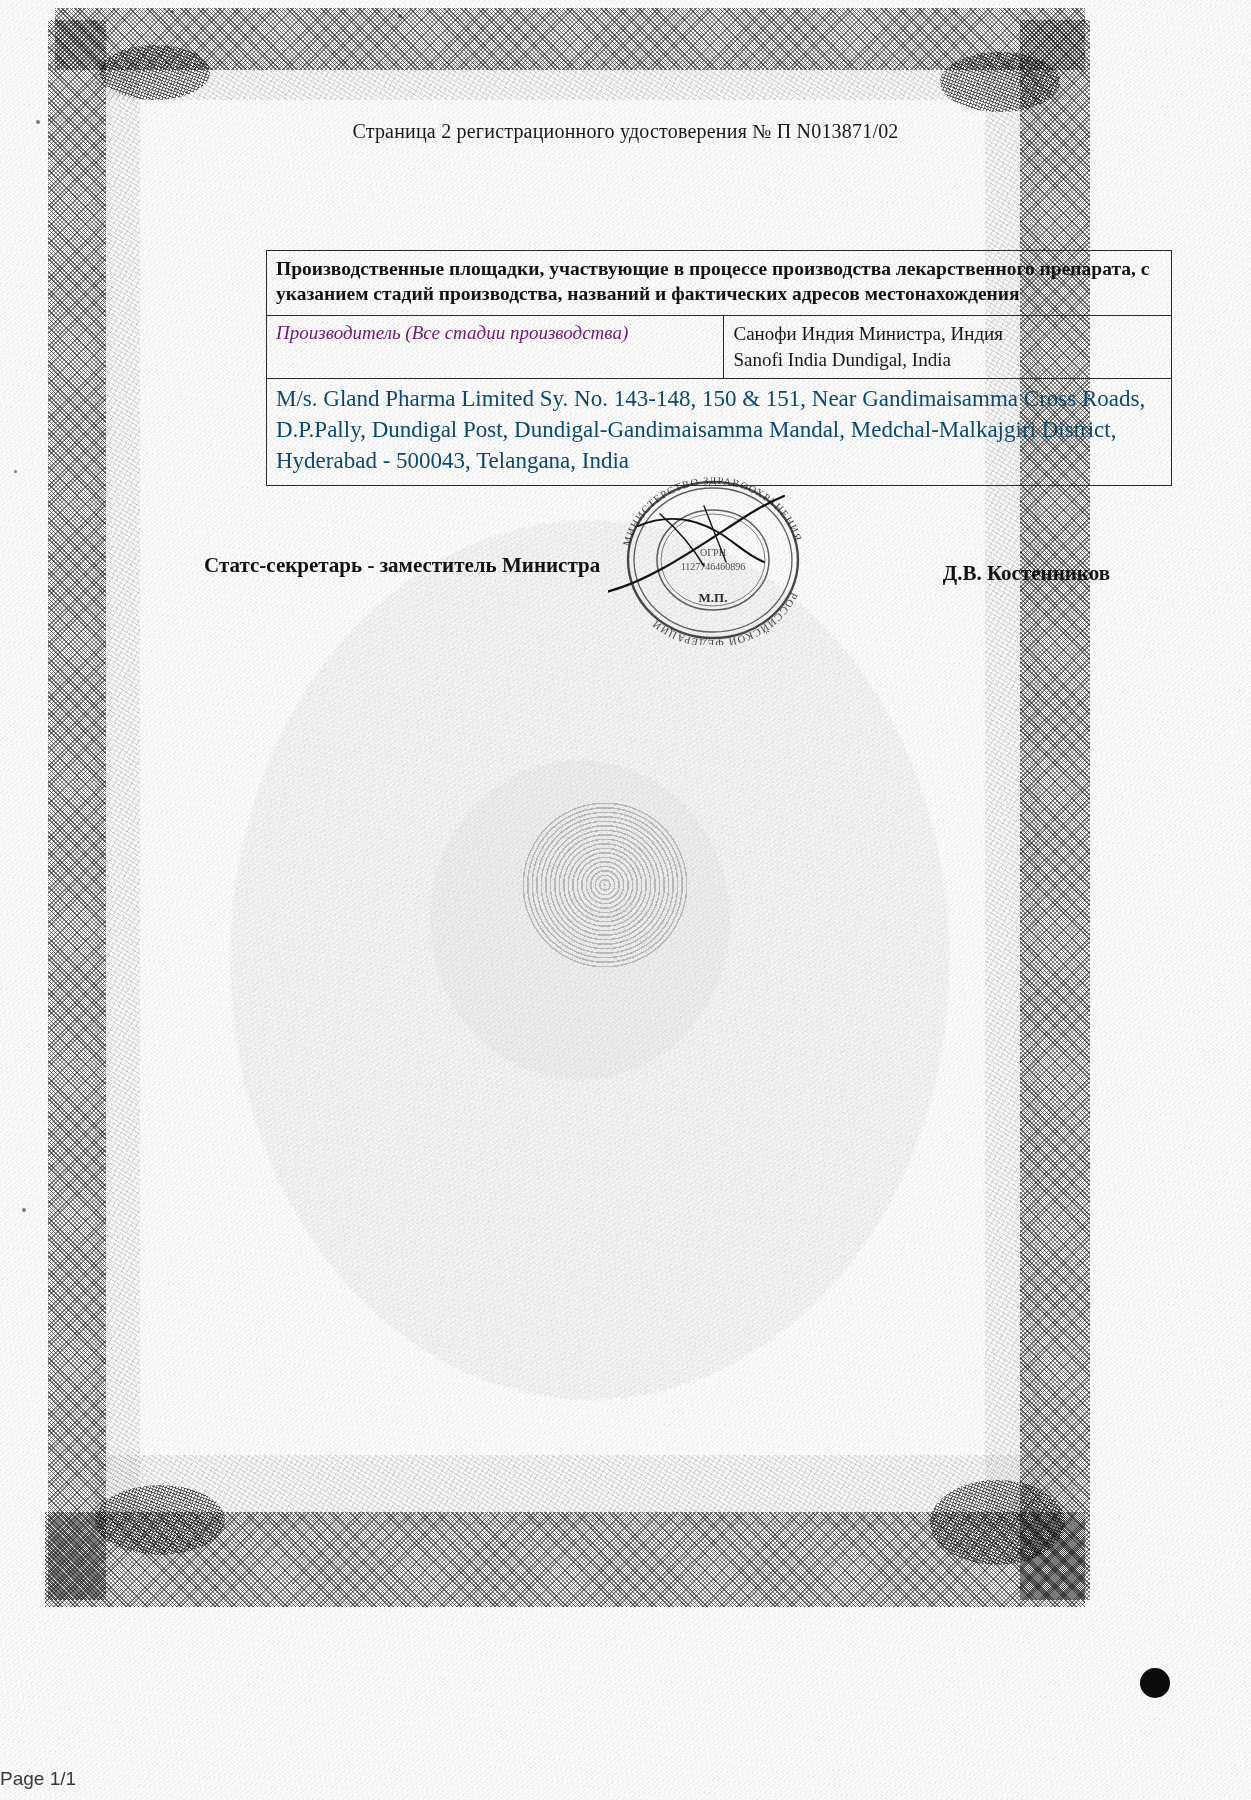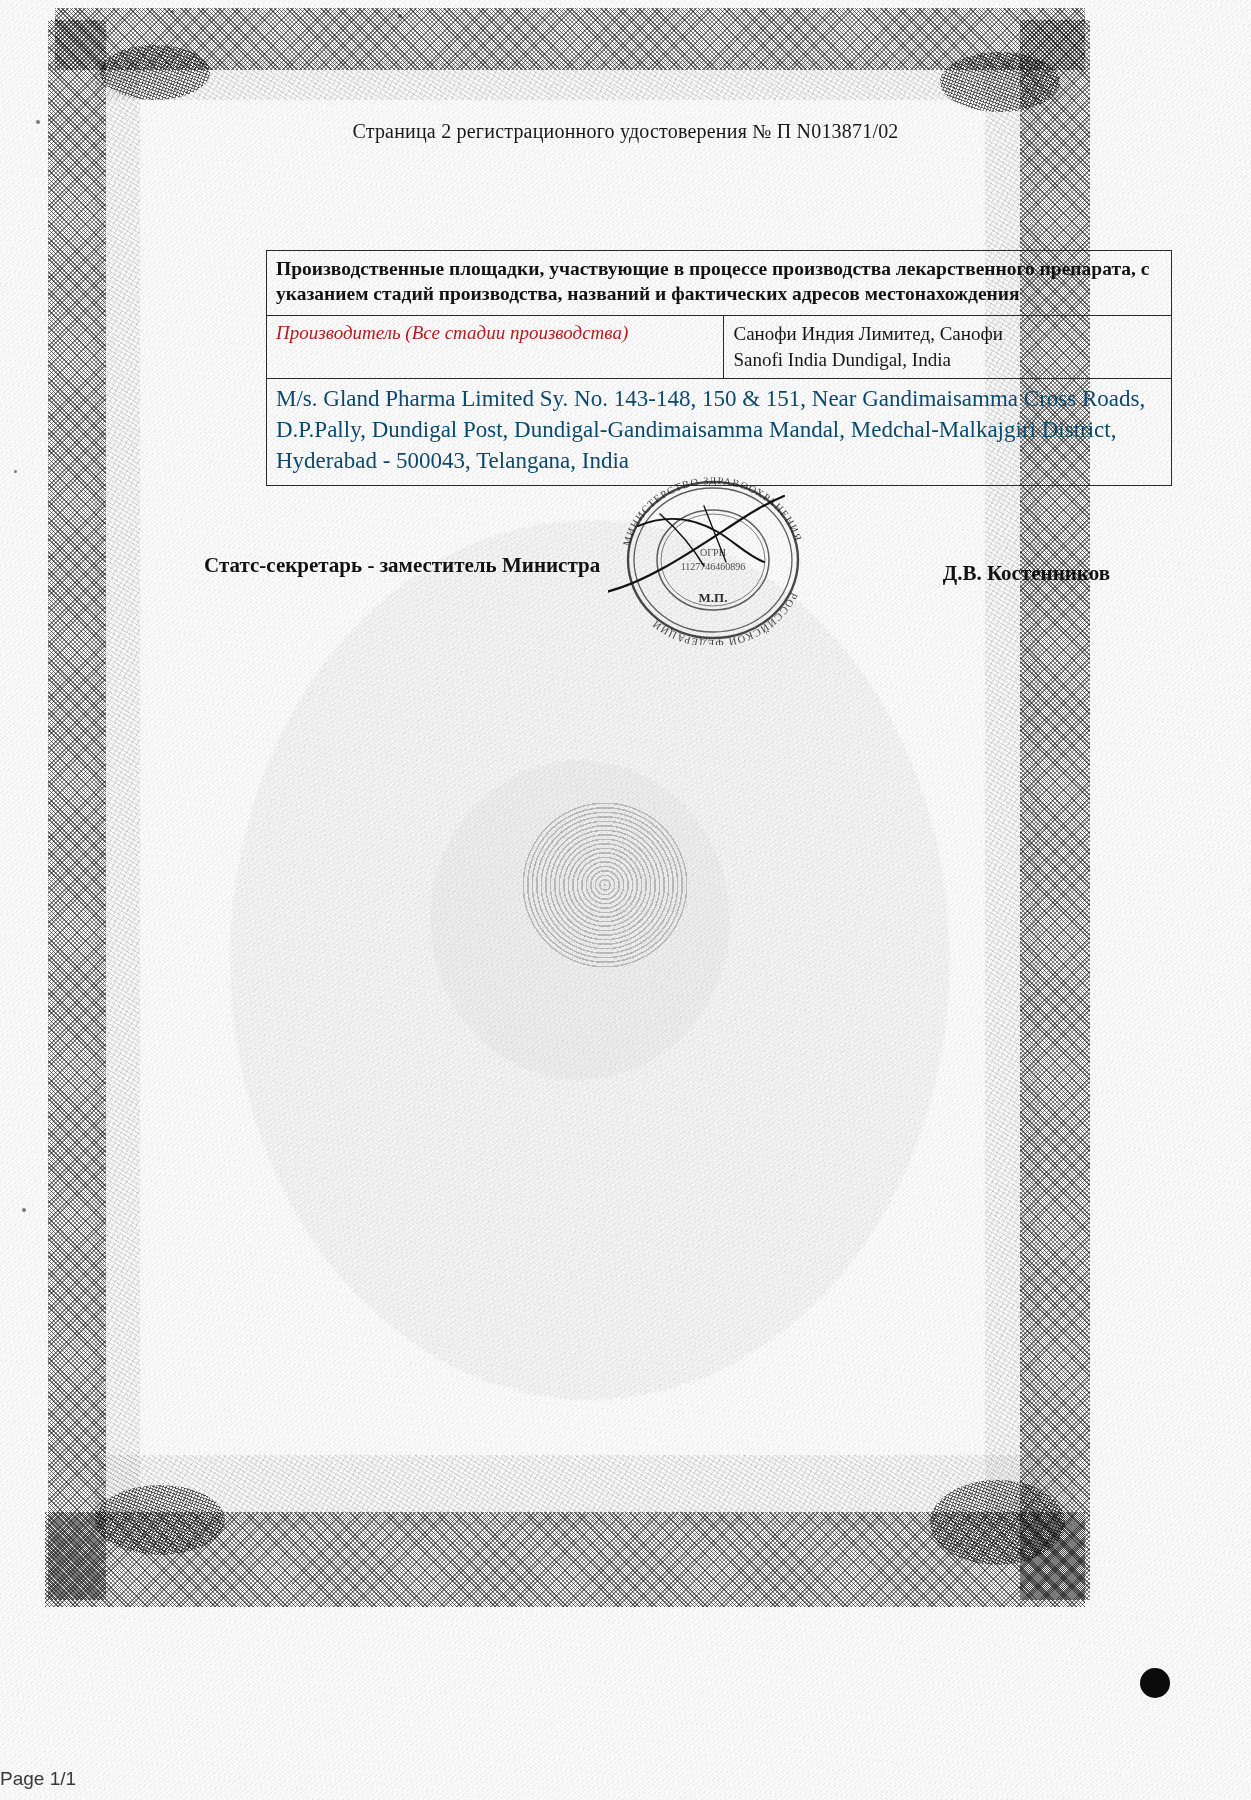--- a/index.html
+++ b/index.html
@@ -159,21 +159,21 @@
     color: #131313;
   }
   .t-cell-left {
     width: 50.5%;
     padding: 5px 9px 6px 9px;
     box-sizing: border-box;
     border-right: 1.5px solid #2b2b2b;
     font-style: italic;
     font-size: 19px;
     line-height: 1.3;
-    color: #b91c1c;
+    color: #701a75;
   }
   .t-cell-right {
     width: 49.5%;
     padding: 5px 9px 6px 10px;
     box-sizing: border-box;
     font-size: 19px;
     line-height: 1.32;
     color: #161616;
   }
   .t-cell-right div + div { margin-top: 1px; }
@@ -279,21 +279,21 @@
 
   <div class="table">
 
     <div class="t-row">
       <div class="t-head-cell">Производственные площадки, участвующие в процессе производства лекарственного препарата, с указанием стадий производства, названий и фактических адресов местонахождения</div>
     </div>
 
     <div class="t-row">
       <div class="t-cell-left">Производитель (Все стадии производства)</div>
       <div class="t-cell-right">
-        <div>Санофи Индия Лимитед, Санофи</div>
+        <div>Санофи Индия Министра, Индия</div>
         <div>Sanofi India Dundigal, India</div>
       </div>
     </div>
 
     <div class="t-row">
       <div class="t-cell-full">M/s. Gland Pharma Limited Sy. No. 143-148, 150 &amp; 151, Near Gandimaisamma Cross Roads, D.P.Pally, Dundigal Post, Dundigal-Gandimaisamma Mandal, Medchal-Malkajgiri District, Hyderabad - 500043, Telangana, India</div>
     </div>
 
   </div>
 

